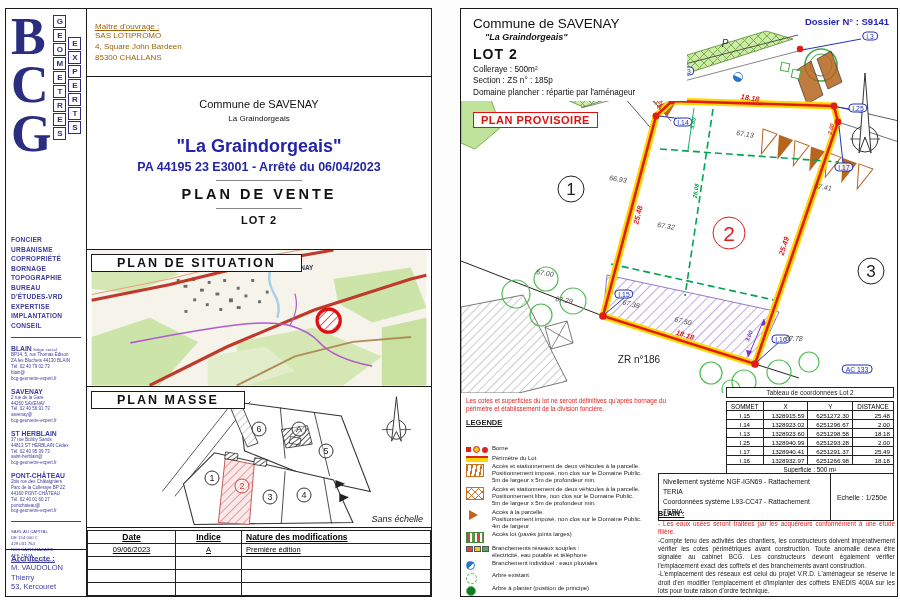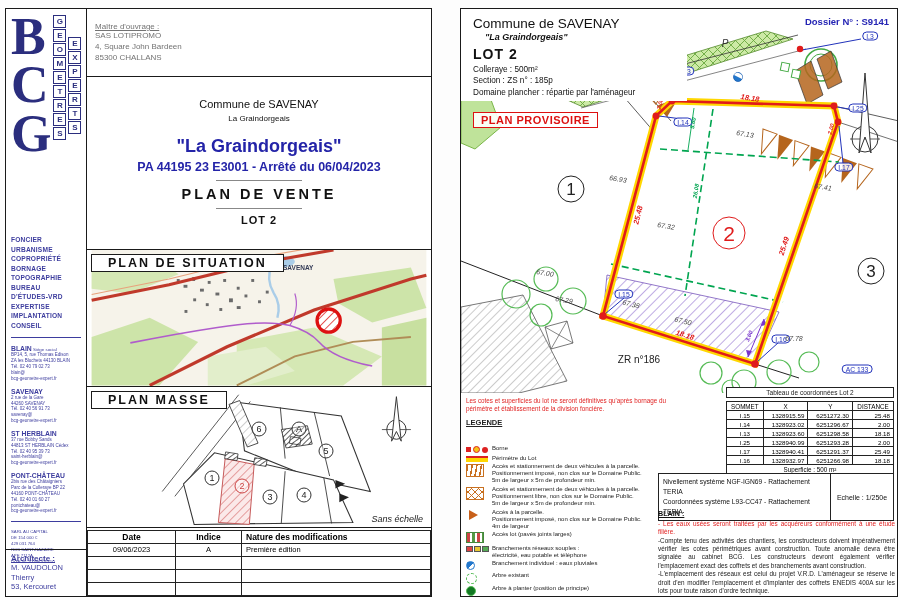--- a/index.html
+++ b/index.html
@@ -25,21 +25,21 @@
   .office .o-name { font-size:6.8px; font-weight:bold; }
   .office .o-name small { font-size:4.4px; font-weight:normal; }
   .office .o-line { font-size:4.5px; line-height:1.3; }
   .company { font-size:4.3px; line-height:1.4; }
   .architect { position:absolute; left:0; right:0; bottom:0; border-top:1.2px solid #1a1a1a; padding:4px 2px 4px 5px; }
   .architect .a-label { font-size:8px; font-weight:bold; text-decoration:underline; color:#3d3d9e; }
   .architect .a-line { font-size:7.5px; color:#3d3d9e; line-height:1.3; }
 
   .lp-main { flex:1; display:flex; flex-direction:column; }
   .lp-header { height:70px; border-bottom:1.3px solid #1a1a1a; display:flex; align-items:center; padding:4px 8px; }
-  .client { width:150px; color:#737373; }
+  .client { width:150px; color:#a16207; }
   .client .c-label { font-size:8px; text-decoration:underline; }
   .client .c-line { font-size:8px; line-height:1.35; }
   .lp-logo { flex:1; text-align:center; padding-right:18px; }
   .lp-logo .lg-word { font-size:24px; letter-spacing:.5px; }
   .lg-word b { color:#2c2c34; }
   .lg-word span { color:#8a8a92; font-weight:bold; }
   .lg-underline { width:128px; height:2px; background:#cc2222; margin:1px auto 2px; }
   .lg-tagline { font-size:7.5px; color:#555; }
 
   .title-block { height:177px; border-bottom:1.3px solid #1a1a1a; text-align:center; padding-top:12px; color:#111; }
@@ -48,26 +48,26 @@
   .tb-place { font-size:8px; margin-top:4px; }
   .tb-bigtitle { font-size:18px; font-weight:bold; color:#2424a8; margin-top:13px; }
   .tb-pa { font-size:12.5px; font-weight:bold; color:#2424a8; margin-top:3px; }
   .tb-rule { width:86px; border-top:1.2px solid #888; margin:6px auto 5px; }
   .tb-plan { font-size:14.5px; font-weight:bold; letter-spacing:3px; }
   .tb-lot { font-size:11px; font-weight:bold; letter-spacing:1px; }
 
   .panel { position:relative; border-bottom:1.3px solid #1a1a1a; }
   .panel-situation { height:140px; }
   .panel-masse { height:145px; }
-  .panel-title { position:absolute; top:4px; left:4px; background:#fff; border:1.4px solid #1a1a1a; font-size:12.5px; font-weight:bold; letter-spacing:2px; padding:1px 16px; z-index:5; color:#111; }
+  .panel-title { position:absolute; top:4px; left:4px; background:#fff; border:1.4px solid #1a1a1a; font-size:12.5px; font-weight:bold; letter-spacing:2px; padding:1px 25px; z-index:5; color:#111; }
   .sans-echelle { position:absolute; right:8px; bottom:3px; font-style:italic; font-size:9px; color:#222; z-index:5; }
   .map-svg, .masse-svg { position:absolute; inset:0; width:100%; height:100%; }
   .map-town-label { position:absolute; left:196px; top:14px; font-size:6.5px; font-weight:bold; color:#333a56; z-index:4; }
 
-  .mod-table { flex:1; padding:2px 0 0 0; }
+  .mod-table { flex:1; padding:2px 0 0 0;text-decoration:underline; }
   .mod-table table { width:100%; border-collapse:collapse; }
   .mod-table th { border:1px solid #222; font-size:8.5px; font-weight:bold; padding:1px 4px; }
   .mod-table td { border:1px solid #222; font-size:7.5px; height:13px; padding:0 4px; text-align:center; }
   .mod-table td.nat, .mod-table th.nat { text-align:left; }
 
   
   .plot-svg { position:absolute; left:0; top:0; width:438px; height:384px; }
   .rp-header { position:absolute; left:0; top:0; width:226px; background:#fff; padding:7px 6px 4px 12px; z-index:10; color:#111; }
   .rp-commune { font-size:13.5px; }
   .rp-place { font-size:9px; font-style:italic; font-weight:bold; margin:1px 0 4px 12px; }

